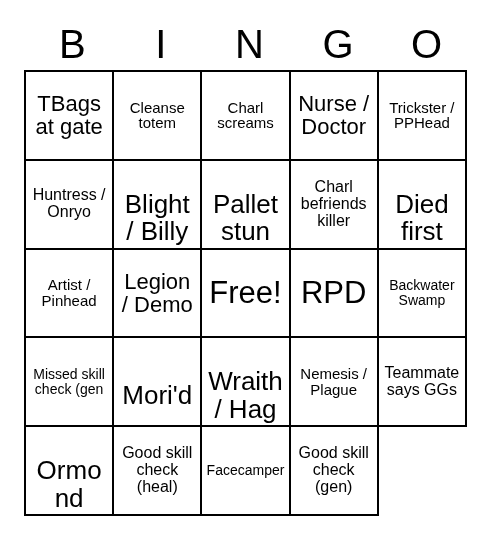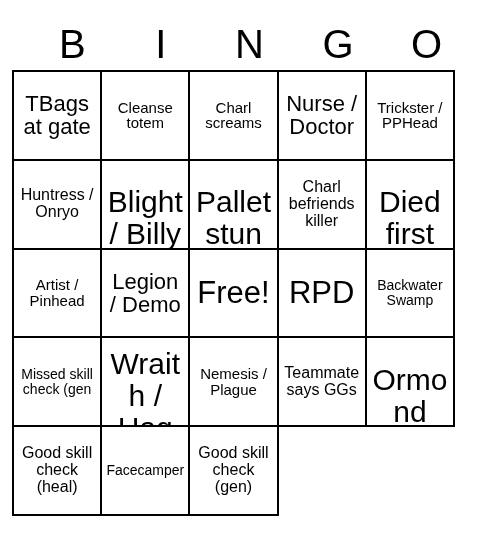--- a/index.html
+++ b/index.html
@@ -39,21 +39,21 @@
     font-size: 40px;
     line-height: 1;
     font-weight: 400;
     letter-spacing: 0px;
     color: #000000;
   }
 
   
   .grid {
     position: absolute;
-    left: 12px;
+    left: 24px;
     top: 70px;
     width: 443px;
     height: 446px;
     box-sizing: border-box;
     border-top: 2px solid #000000;
     border-left: 2px solid #000000;
     display: grid;
     grid-template-columns: repeat(5, 1fr);
     grid-template-rows: repeat(5, 1fr);
   }
@@ -72,21 +72,21 @@
   }
   .cell .ctext {
     display: block;
     width: 100%;
     line-height: 1.06;
     word-wrap: break-word;
   }
 
   
   .fs-xxl .ctext { font-size: 31px; }
-  .fs-xl  .ctext { font-size: 30px; margin-top: 28px; }
+  .fs-xl  .ctext { font-size: 26px; margin-top: 28px; }
   .fs-lg  .ctext { font-size: 22px; }
   .fs-md  .ctext { font-size: 15px; }
   .fs-sm  .ctext { font-size: 16px; }
   .fs-xs  .ctext { font-size: 14px; }
 </style>
 </head>
 <body>
 
 <div class="card">
 
@@ -145,20 +145,23 @@
         <span class="ctext">RPD</span>
       </div>
 
     <div class="cell fs-xs">
         <span class="ctext">Backwater Swamp</span>
       </div>
     <div class="cell fs-xs">
         <span class="ctext">Missed skill check (gen</span>
       </div>
     <div class="cell fs-xl">
+        <span class="ctext">Mori'd</span>
+      </div>
+    <div class="cell fs-xl">
         <span class="ctext">Wraith / Hag</span>
       </div>
     <div class="cell fs-md">
         <span class="ctext">Nemesis / Plague</span>
       </div>
 
     <div class="cell fs-sm">
         <span class="ctext">Teammate says GGs</span>
       </div>
     <div class="cell fs-xl">

